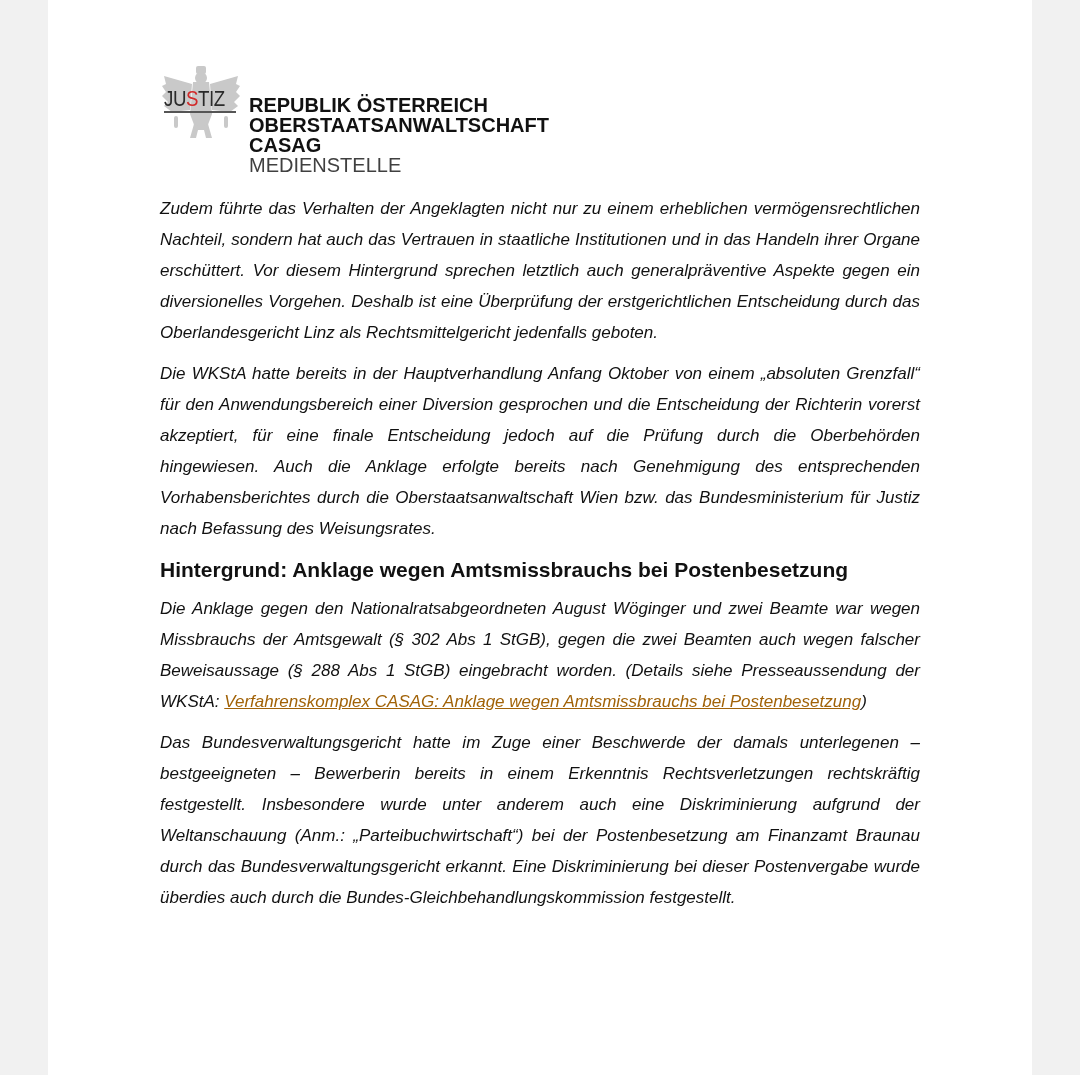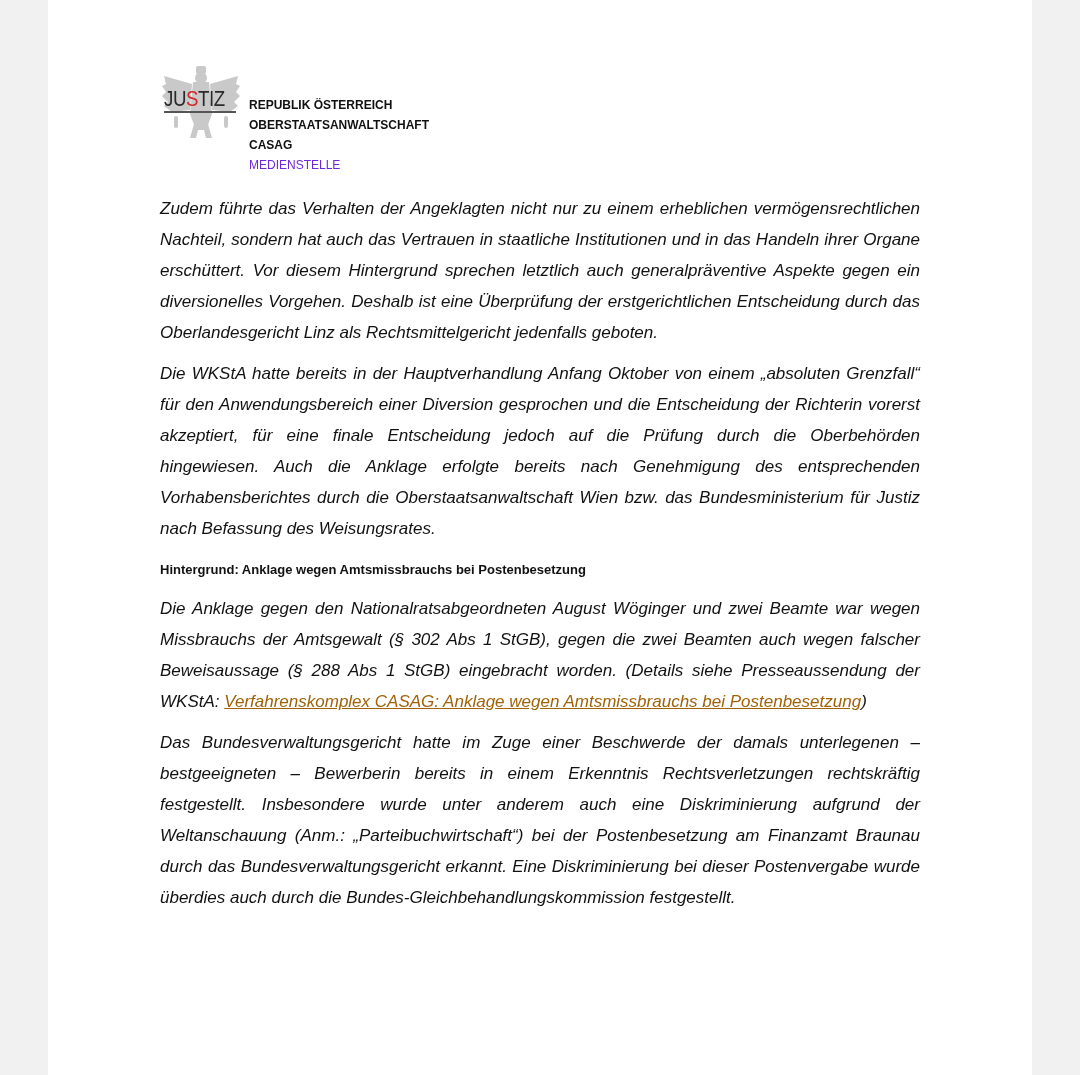--- a/index.html
+++ b/index.html
@@ -28,32 +28,32 @@
     font-size: 22px; letter-spacing: -0.5px;
     color: #2a2a2a; line-height: 22px;
     transform: scaleX(0.85); transform-origin: left top;
   }
   .logo-text .s { color: #d22a2a; }
   .logo-underline {
     position: absolute; left: 4px; top: 47px; width: 72px; height: 2px; background: #555;
   }
   .org {
     position: absolute; left: 89px; top: 31px;
-    font-size: 12px; line-height: 20px;
+    font-size: 20px; line-height: 20px;
   }
   .org .l1, .org .l2 { font-weight: bold; display: block; color: #111; }
-  .org .l3 { display: block; color: #6d28d9; }
+  .org .l3 { display: block; color: #404040; }
   .content {
     position: absolute; left: 112px; top: 193px;
     width: 760px;
     font-size: 17px; line-height: 31px;
     text-align: justify;
   }
   .content p { margin: 0 0 10px 0; font-style: italic; }
-  .content h3 { margin: 0 0 8px 0; font-size: 13px; line-height: 31px; font-weight: bold; }
+  .content h3 { margin: 0 0 8px 0; font-size: 21px; line-height: 31px; font-weight: bold; }
   .content h3.tight { margin: 0; text-align: justify; text-align-last: justify; }
   a.link { color: #a16207; text-decoration: underline; }
 </style>
 </head>
 <body>
 
 <div class="page">
 
   <div class="header">
     <div class="logo">

